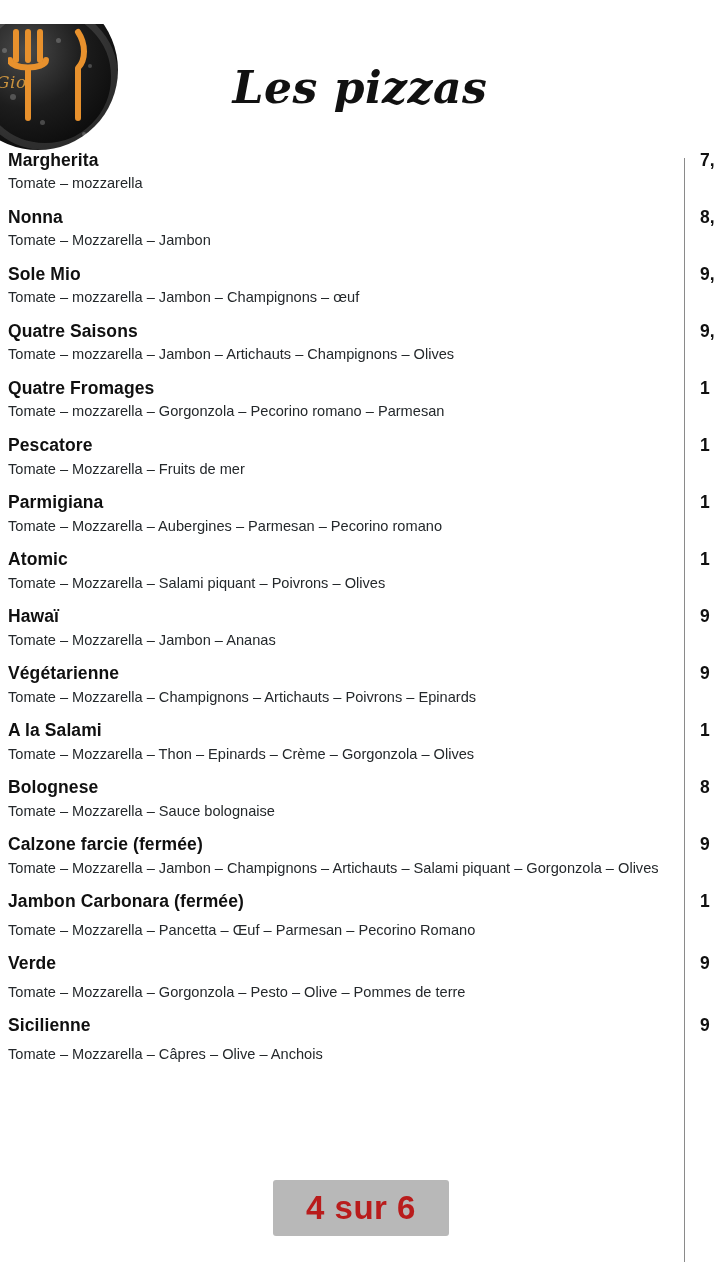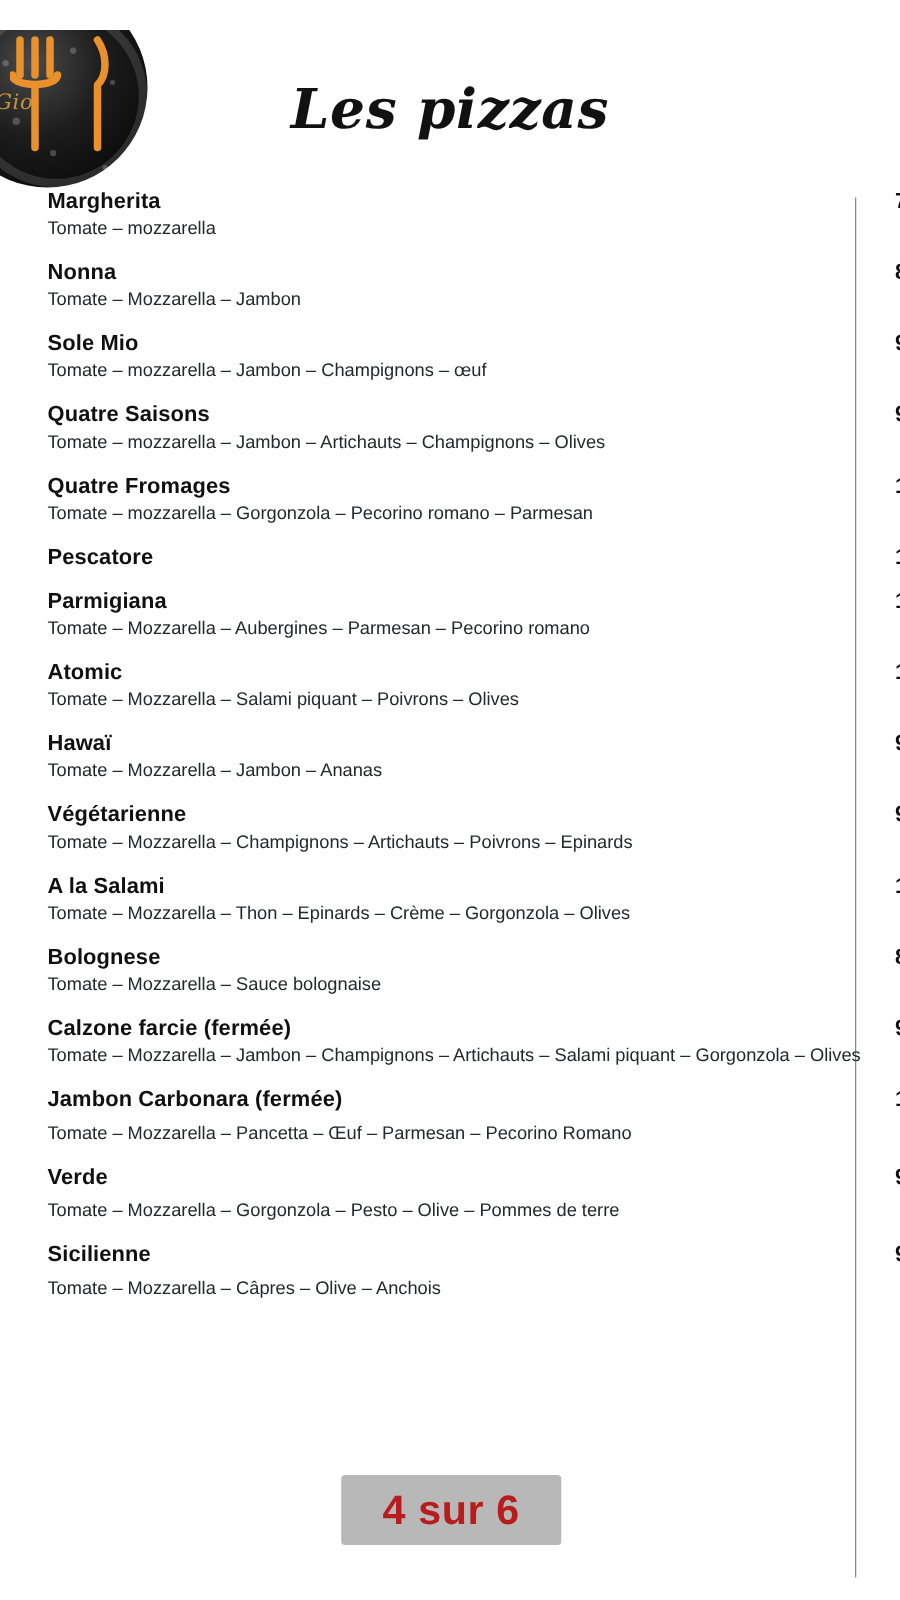--- a/index.html
+++ b/index.html
@@ -97,23 +97,22 @@
   .price-rule {
     position: absolute;
     left: 684px;
     top: 8px;
     bottom: 18px;
     width: 1px;
     background: #8a8a8a;
   }
   .item {
     position: relative;
-    padding: 0 0 0 22px;
+    padding: 0 0 0 8px;
     margin-bottom: 13px;
-    margin-left: 16px;
   }
   .item-name {
     font-size: 17.5px;
     font-weight: 700;
     color: #101010;
     line-height: 1.22;
     letter-spacing: 0.1px;
   }
   .item-desc {
     font-size: 14.6px;
@@ -216,20 +215,21 @@
   </div>
 
   <div class="item">
     <div class="item-name">Quatre Fromages</div>
     <div class="item-desc">Tomate – mozzarella – Gorgonzola – Pecorino romano – Parmesan</div>
     <div class="item-price">1</div>
   </div>
 
   <div class="item">
     <div class="item-name">Pescatore</div>
+    <div class="item-desc">Tomate – Mozzarella – Fruits de mer</div>
     <div class="item-price">1</div>
   </div>
 
   <div class="item">
     <div class="item-name">Parmigiana</div>
     <div class="item-desc">Tomate – Mozzarella – Aubergines – Parmesan – Pecorino romano</div>
     <div class="item-price">1</div>
   </div>
 
   <div class="item">

